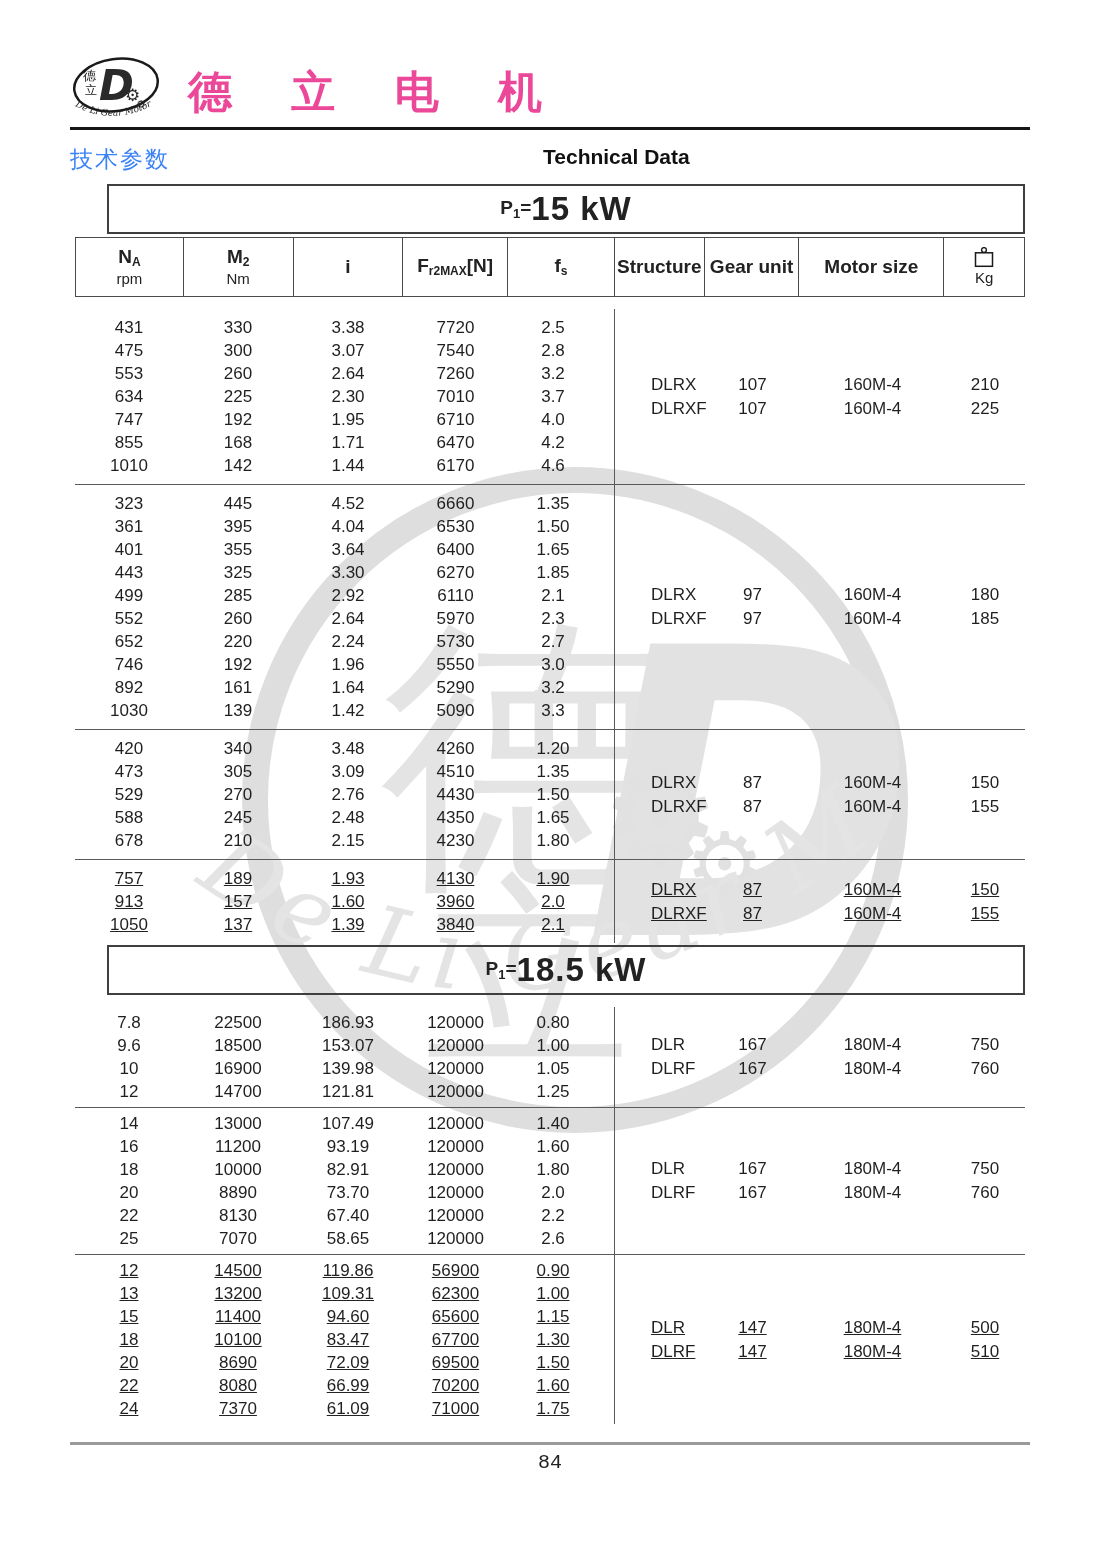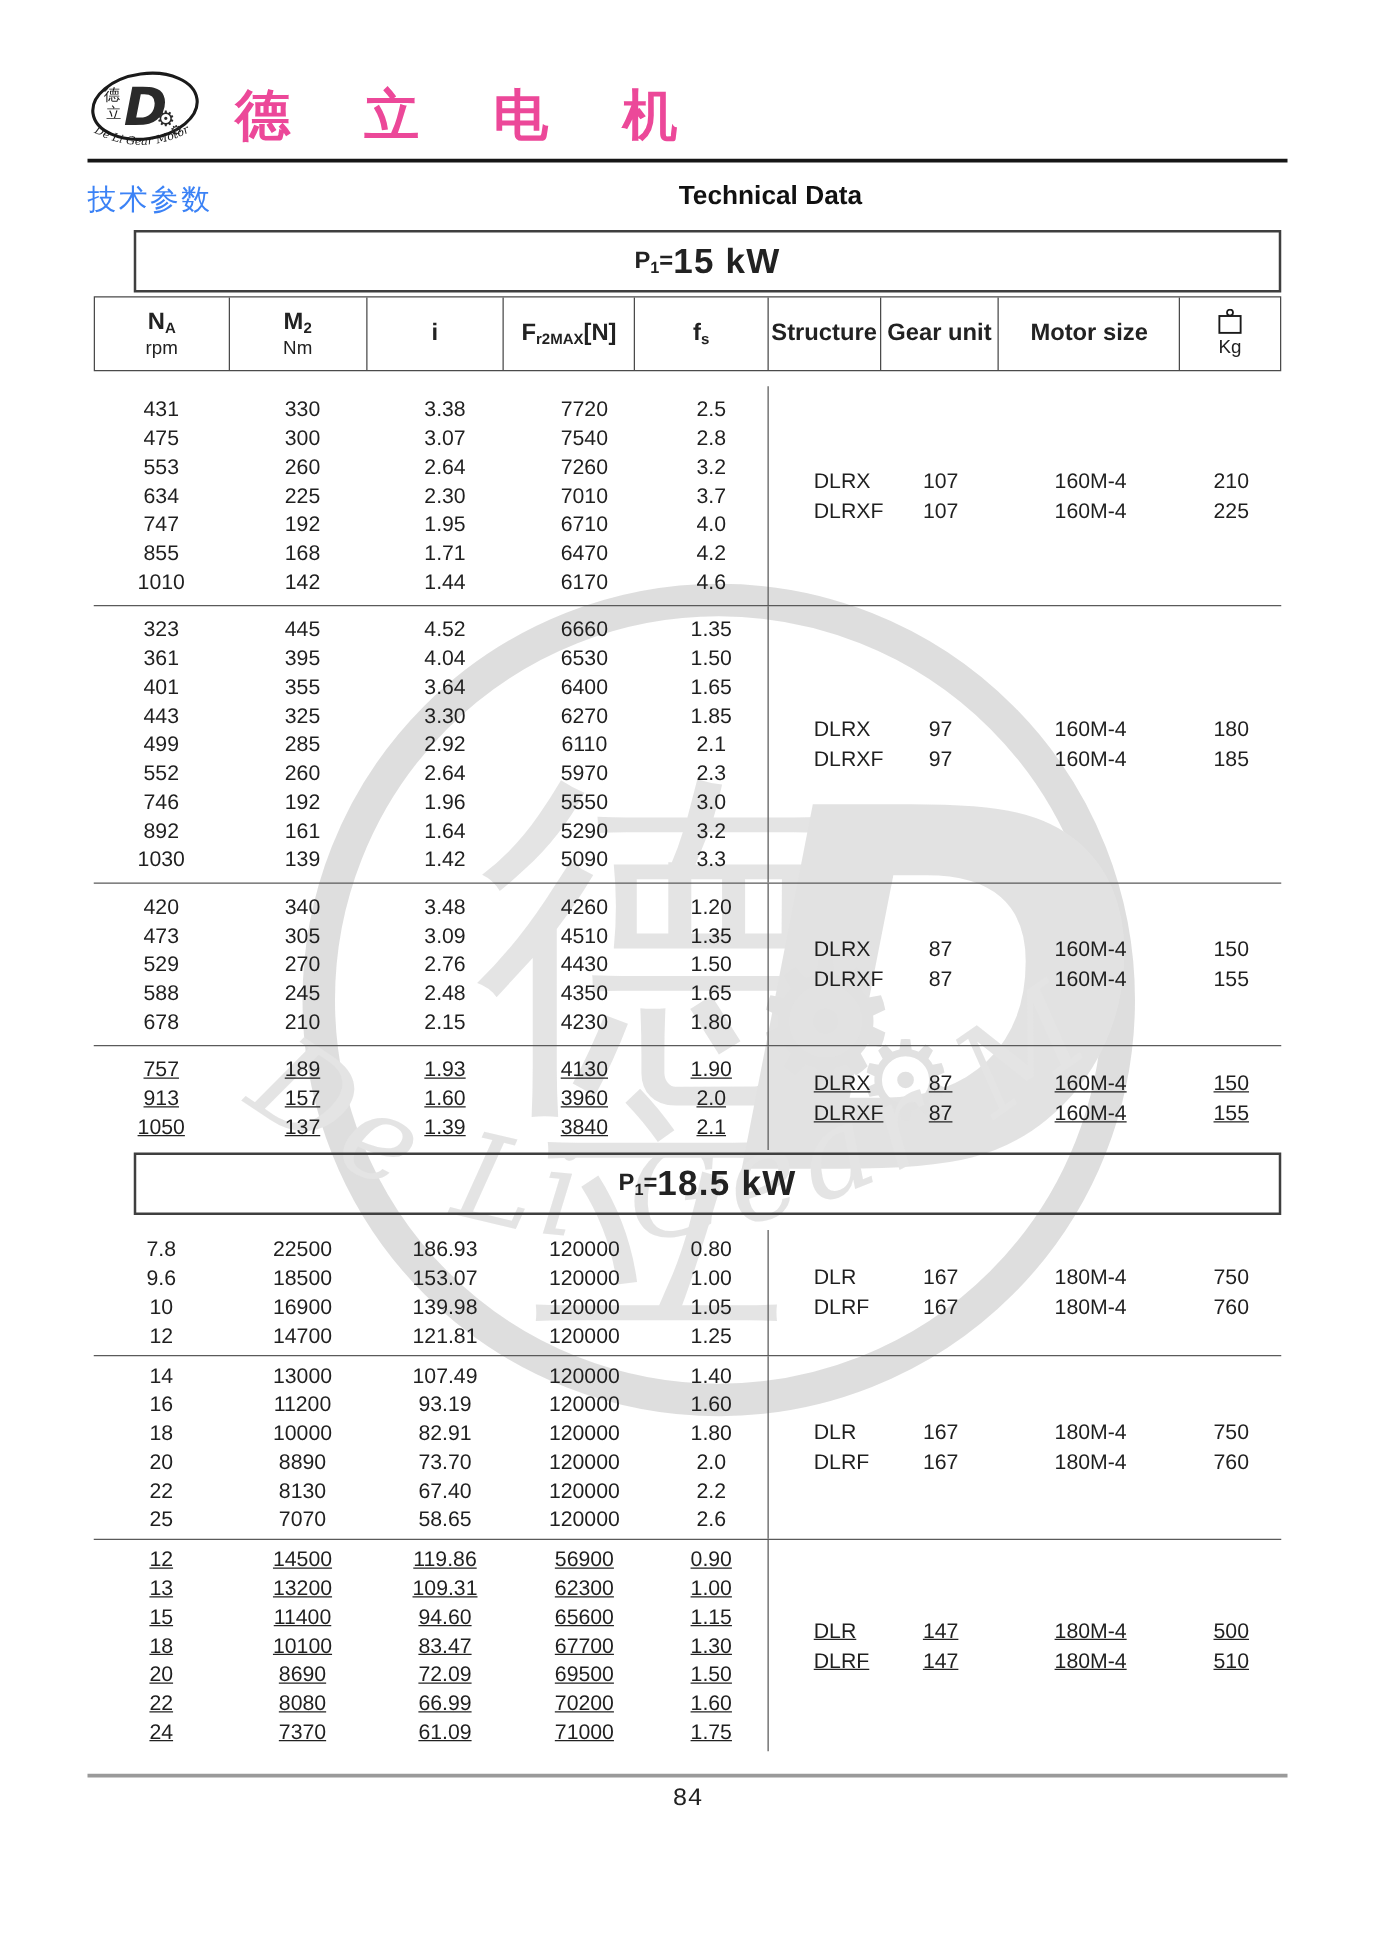--- a/index.html
+++ b/index.html
@@ -21,21 +21,21 @@
   .title-zh{font-size:23px;font-weight:normal;color:#3b82f6;letter-spacing:2px;}
   .title-en{position:absolute;left:473px;top:1px;font-size:21px;font-weight:bold;color:#111;}
   
   .content{position:relative;z-index:1;margin-left:75px;width:950px;}
   .power-box{
     margin-top:2px;height:46px;border:2px solid #3f3f3f;
     display:flex;align-items:center;justify-content:center;background:transparent;margin-left:32px;
   }
   .p-small{font-size:19px;font-weight:bold;}
   .p-sub{font-size:13px;font-weight:bold;vertical-align:-4px;}
-  .p-big{font-size:28px;font-weight:bold;letter-spacing:1px;}
+  .p-big{font-size:33px;font-weight:bold;letter-spacing:1px;}
   .header-row{
     margin-top:3px;height:58px;display:flex;border:1px solid #4a4a4a;box-sizing:content-box;
   }
   .hcell{
     border-right:1px solid #4a4a4a;box-sizing:border-box;
     display:flex;flex-direction:column;align-items:center;justify-content:center;
     line-height:1.15;text-align:center;
   }
   .hcell:last-child{border-right:none;}
   .h-main{font-size:19px;font-weight:bold;}
@@ -43,21 +43,21 @@
   .h-unit{font-size:15px;font-weight:normal;text-align:right;}
   .hc1{width:108px}.hc2{width:110px}.hc3{width:110px}.hc4{width:105px}.hc5{width:107px}
   .hc6{width:90px}.hc7{width:95px}.hc8{width:145px}.hc9{width:80px}
   .kg-icon{display:block;margin:0 auto 1px auto;}
   
   .blocks{margin-top:12px;}
   .block{display:flex;border-bottom:1px solid #5a5a5a;}
   .block.no-sep{border-bottom:none;text-decoration:underline;}
   .rows{width:540px;padding:7px 0;}
   .blocks.tight .rows{padding:4px 0;}
-  .row{display:flex;height:23px;line-height:23px;justify-content:space-between;}
+  .row{display:flex;height:23px;line-height:23px;}
   .c{display:block;text-align:center;font-size:17px;color:#1f1f1f;}
   .c1{width:108px}.c2{width:110px}.c3{width:110px}.c4{width:105px}.c5{width:90px}
   .drive{
     flex:1;border-left:1px solid #5a5a5a;
     display:flex;flex-direction:column;justify-content:center;
   }
   .drive-row{display:flex;height:24px;line-height:24px;}
   .dc{display:block;font-size:17px;color:#1f1f1f;white-space:nowrap;}
   .dc.s{width:90px;padding-left:36px;box-sizing:border-box;text-align:left;}
   .dc.g{width:95px;text-align:center;}
@@ -258,20 +258,27 @@
               <span class="c c5">2.1</span>
             </div>
             <div class="row">
               <span class="c c1">552</span>
               <span class="c c2">260</span>
               <span class="c c3">2.64</span>
               <span class="c c4">5970</span>
               <span class="c c5">2.3</span>
             </div>
             <div class="row">
+              <span class="c c1">652</span>
+              <span class="c c2">220</span>
+              <span class="c c3">2.24</span>
+              <span class="c c4">5730</span>
+              <span class="c c5">2.7</span>
+            </div>
+            <div class="row">
               <span class="c c1">746</span>
               <span class="c c2">192</span>
               <span class="c c3">1.96</span>
               <span class="c c4">5550</span>
               <span class="c c5">3.0</span>
             </div>
             <div class="row">
               <span class="c c1">892</span>
               <span class="c c2">161</span>
               <span class="c c3">1.64</span>

